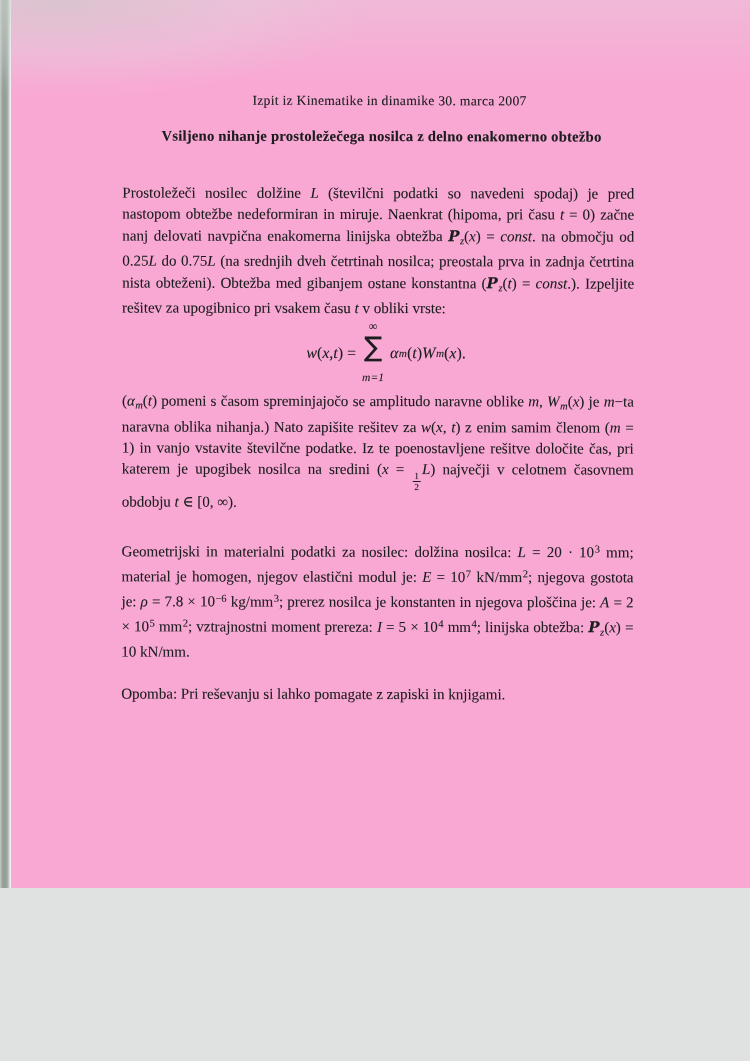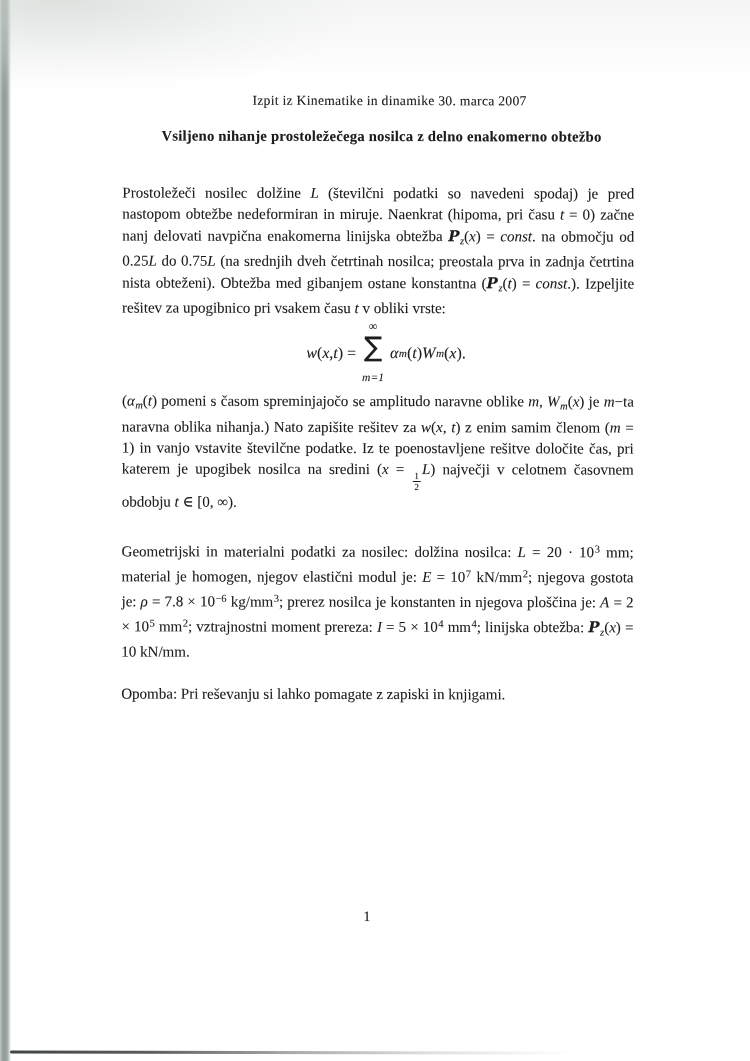--- a/index.html
+++ b/index.html
@@ -3,23 +3,23 @@
 <meta charset="utf-8">
 <style>
   html, body {
     margin: 0;
     padding: 0;
     background: #dfe2e0;
   }
   .canvas {
     position: relative;
     width: 750px;
-    height: 1061px;
+    height: 888px;
     overflow: hidden;
-    background: #ffffff;
+    background: #f9a8d4;
     font-family: "Liberation Serif", "DejaVu Serif", serif;
     color: #1c1d1f;
     text-shadow: 0.2px 0.2px 0.35px rgba(45,45,45,0.32);
   }
   
   .scan-edge-left {
     position: absolute; left: 0; top: 0; bottom: 0; width: 11px;
     background: linear-gradient(90deg, #c2c7c3 0px, #929c97 3px, #9aa49f 7px, #c9cecA 9px, #ffffff 11px);
   }
   .scan-top-shade {

